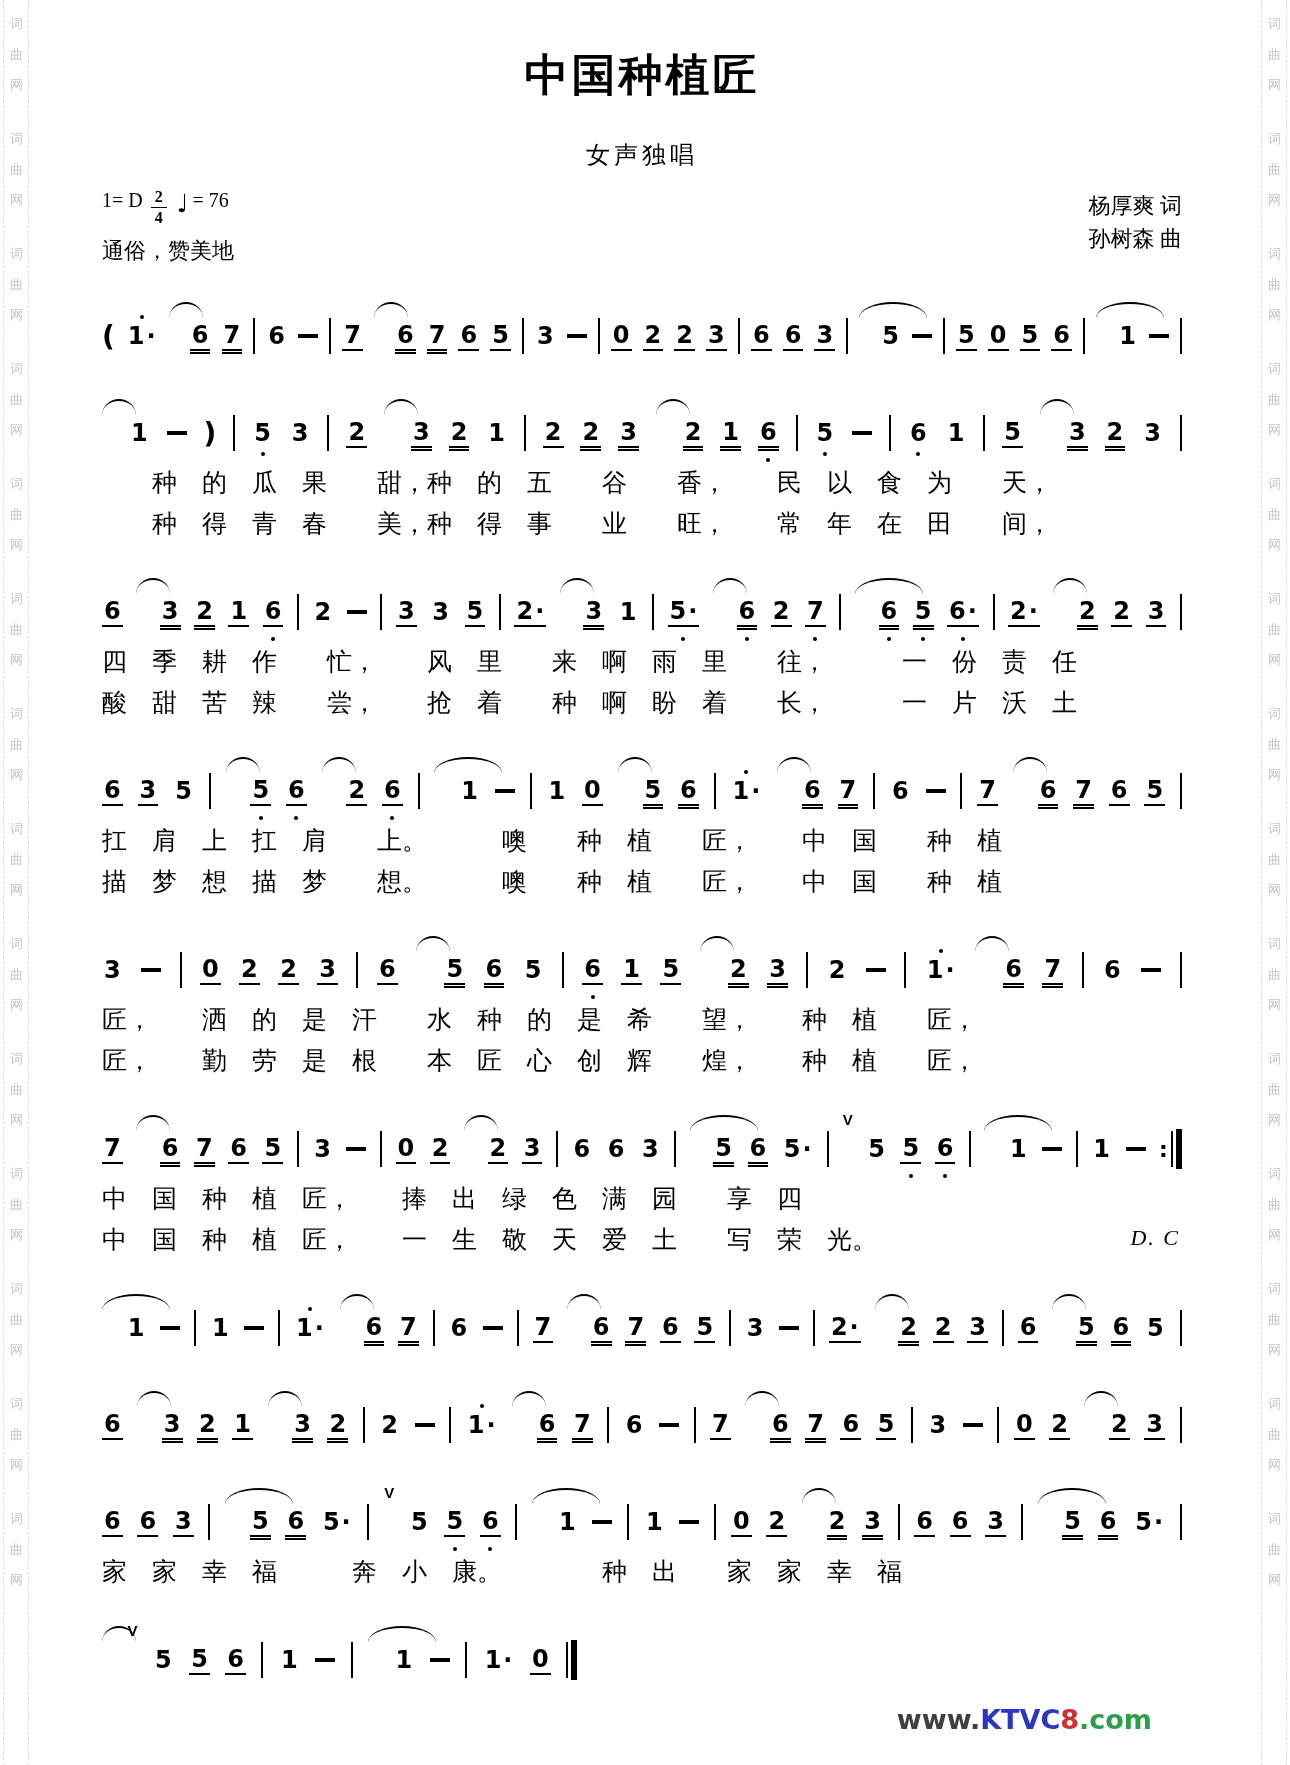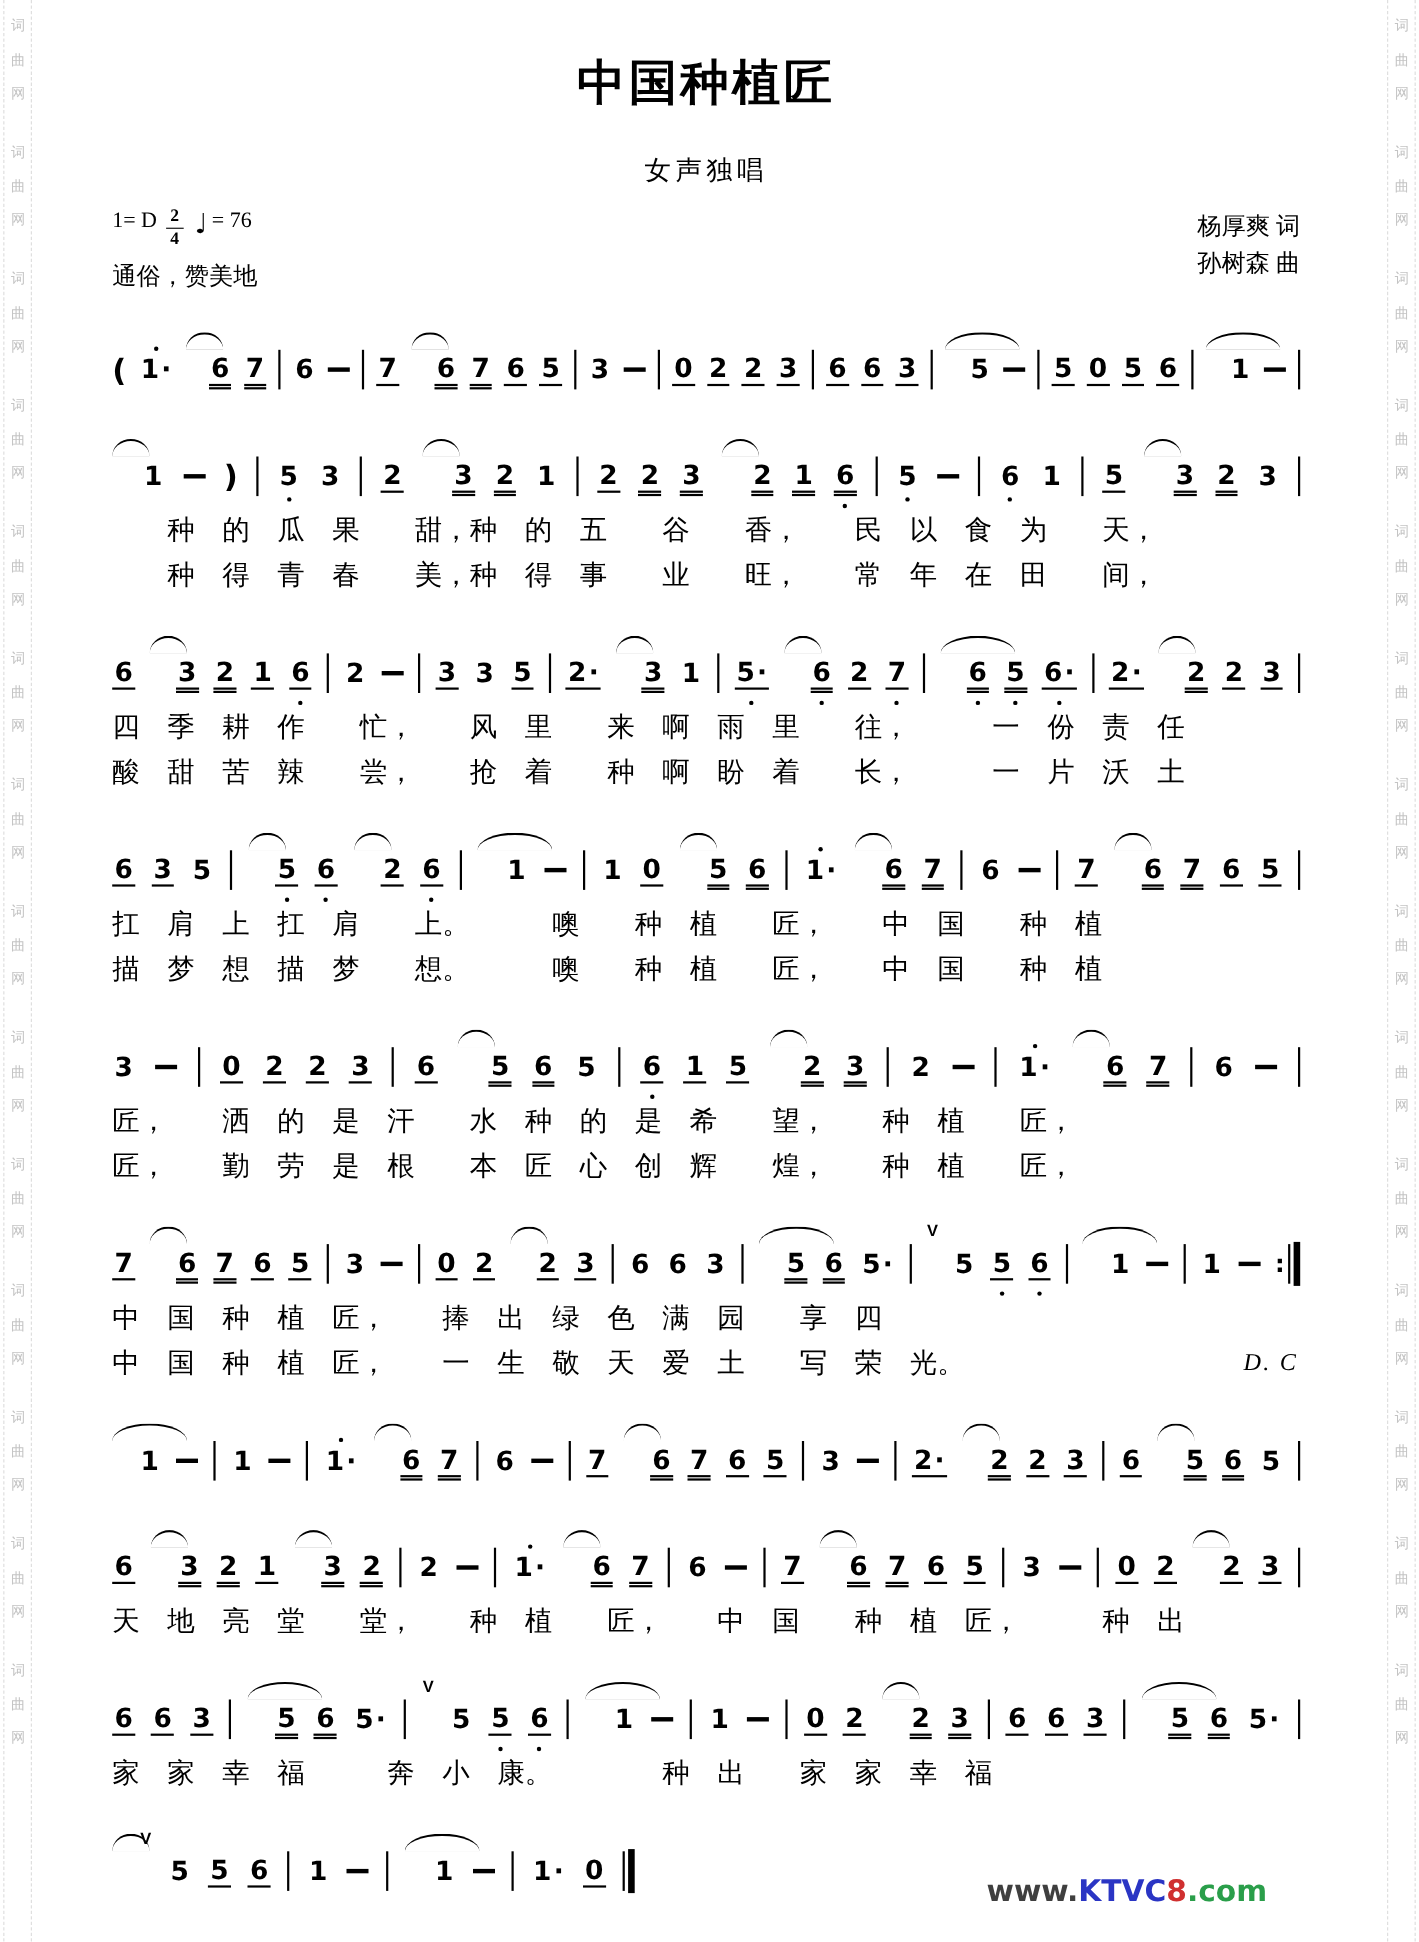--- a/index.html
+++ b/index.html
@@ -426,21 +426,20 @@
           <span class="note"><span class="uw"><span class="digit">3</span></span></span>
           <span class="dash"></span>
           <span class="bar"></span>
           <span class="note"><span class="uw u1"><span class="digit">0</span></span></span>
           <span class="note"><span class="uw u1"><span class="digit">2</span></span></span>
           <span class="arc" style="width: 34px; margin-right: -24px;"></span>
           <span class="note"><span class="uw u1"><span class="digit">2</span></span></span>
           <span class="note"><span class="uw u1"><span class="digit">3</span></span></span>
           <span class="bar"></span>
         </div>
-        <div class="lyrics"><span>天　地　亮　堂　　堂，　　种　植　　匠，　　中　国　　种　植　匠，　　　种　出</span></div>
       </div>
       <div class="system">
         <div class="notes-row">
           <span class="note"><span class="uw u1"><span class="digit">6</span></span></span>
           <span class="note"><span class="uw u1"><span class="digit">6</span></span></span>
           <span class="note"><span class="uw u1"><span class="digit">3</span></span></span>
           <span class="bar"></span>
           <span class="arc" style="width: 68px; margin-right: -58px;"></span>
           <span class="note"><span class="uw u2"><span class="digit">5</span></span></span>
           <span class="note"><span class="uw u2"><span class="digit">6</span></span></span>

